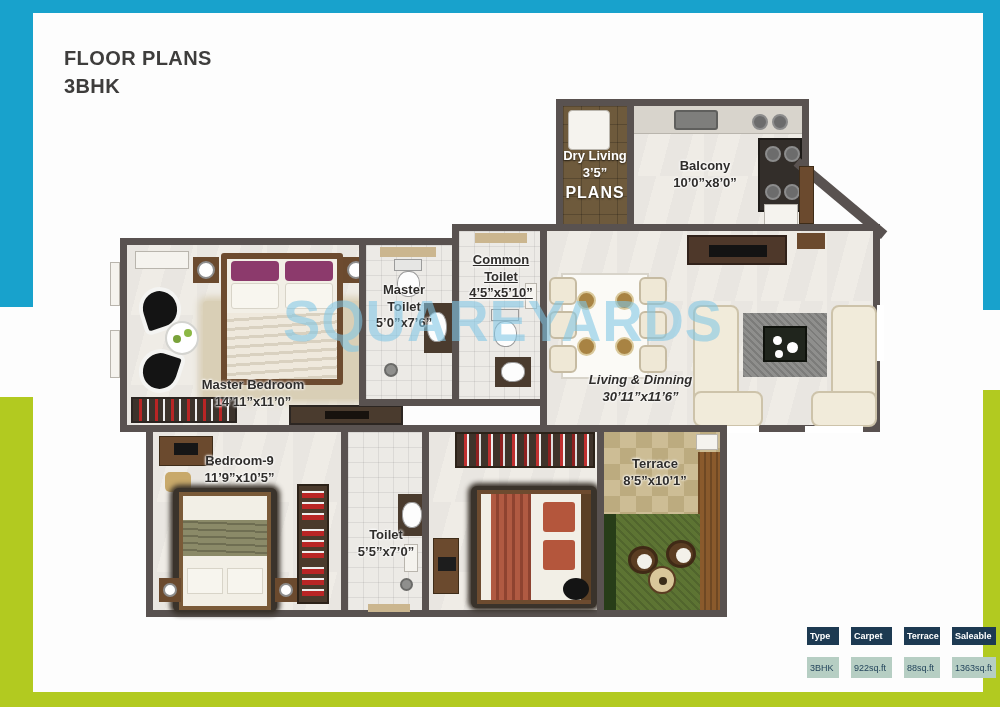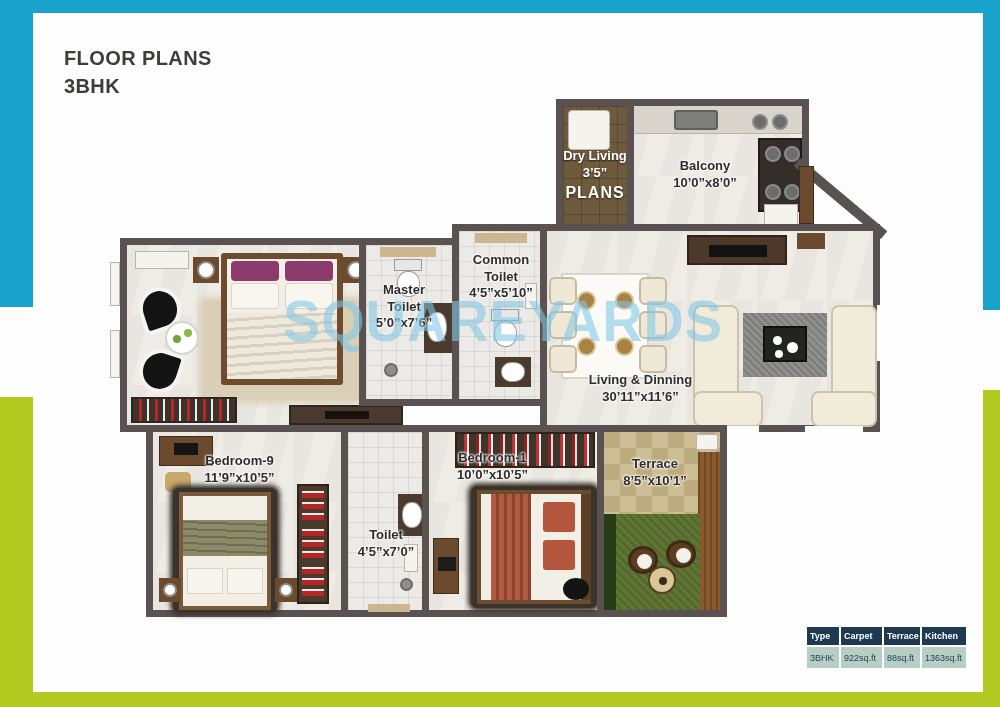--- a/index.html
+++ b/index.html
@@ -41,21 +41,21 @@
   .chair-cream{position:absolute;width:24px;height:24px;background:#efe8d6;border:2px solid #c6bba2;border-radius:6px;}
   .burner{position:absolute;width:12px;height:12px;border-radius:50%;background:#6c6c6c;border:2px solid #8c8c8c;}
   .fixture-white{background:#fdfdfd;border:1px solid #9b9b9b;border-radius:45%;}
   .wardrobe-clothes{background:repeating-linear-gradient(90deg,#3f332a 0 7px,#c03030 7px 10px,#efefef 10px 12px,#3f332a 12px 19px,#8f2020 19px 22px,#ddd 22px 24px);}
   
   .watermark{position:absolute;left:248px;top:288px;width:510px;z-index:7;text-align:center;
              font-size:57px;font-weight:bold;letter-spacing:1px;color:rgba(128,198,230,.58);
              pointer-events:none;transform:scaleX(.98);}
   
   .area-table{position:absolute;left:807px;top:627px;display:grid;z-index:8;
-              grid-template-columns:32px 41px 36px 44px;gap:2px;font-size:9px;}
+              grid-template-columns:32px 41px 36px 44px;gap:12px;font-size:9px;}
   .area-table .hd{background:#1d3a52;color:#fff;font-weight:bold;padding:4px 3px;text-align:left;}
   .area-table .cl{background:#b6cec3;color:#24455c;padding:6px 3px 5px;text-align:left;}
 </style>
 </head>
 <body>
 
 <div id="canvas">
 
   <div class="bar bar-blue" style="left:0;top:0;width:1000px;height:13px;"></div>
   <div class="bar bar-blue" style="left:0;top:0;width:33px;height:307px;"></div>
@@ -253,51 +253,51 @@
     <span class="wide">PLANS</span>
   </div>
   <div class="label" style="left:645px;top:158px;width:120px;">
     <span>Balcony</span>
     <span class="sz">10’0”x8’0”</span>
   </div>
   <div class="label" style="left:366px;top:282px;width:76px;">
     <span>Master Toilet</span>
     <span class="sz">5’0”x7’6”</span>
   </div>
-  <div class="label" style="left:460px;top:252px;width:82px;">
+  <div class="label" style="left:460px;top:252px;width:82px;text-decoration:underline;">
     <span>Common Toilet</span>
     <span class="sz">4’5”x5’10”</span>
   </div>
-  <div class="label" style="left:558px;top:372px;width:165px;">
+  <div class="label" style="left:158px;top:377px;width:190px;">
+    <span>Master Bedroom</span>
+    <span class="sz">14’11”x11’0”</span>
+  </div>
+  <div class="label" style="left:558px;top:372px;width:165px;font-style:italic;">
     <span>Living &amp; Dinning</span>
     <span class="sz">30’11”x11’6”</span>
   </div>
   <div class="label" style="left:182px;top:453px;width:115px;">
     <span>Bedroom-9</span>
     <span class="sz">11’9”x10’5”</span>
   </div>
-  <div class="label" style="left:430px;top:450px;width:125px;">
-    <span>Bedroom-1</span>
-    <span class="sz">10’0”x10’5”</span>
-  </div>
   <div class="label" style="left:346px;top:527px;width:80px;">
     <span>Toilet</span>
-    <span class="sz">4’5”x7’0”</span>
+    <span class="sz">5’5”x7’0”</span>
   </div>
   <div class="label" style="left:604px;top:456px;width:102px;">
     <span>Terrace</span>
     <span class="sz">8’5”x10’1”</span>
   </div>
 
   <div class="watermark">SQUAREYARDS</div>
 
   <div class="area-table">
     <div class="hd">Type</div>
     <div class="hd">Carpet</div>
     <div class="hd">Terrace</div>
-    <div class="hd">Kitchen</div>
+    <div class="hd">Saleable</div>
     <div class="cl">3BHK</div>
     <div class="cl">922sq.ft</div>
     <div class="cl">88sq.ft</div>
     <div class="cl">1363sq.ft</div>
   </div>
 
 </div>
 
 </body></html>

